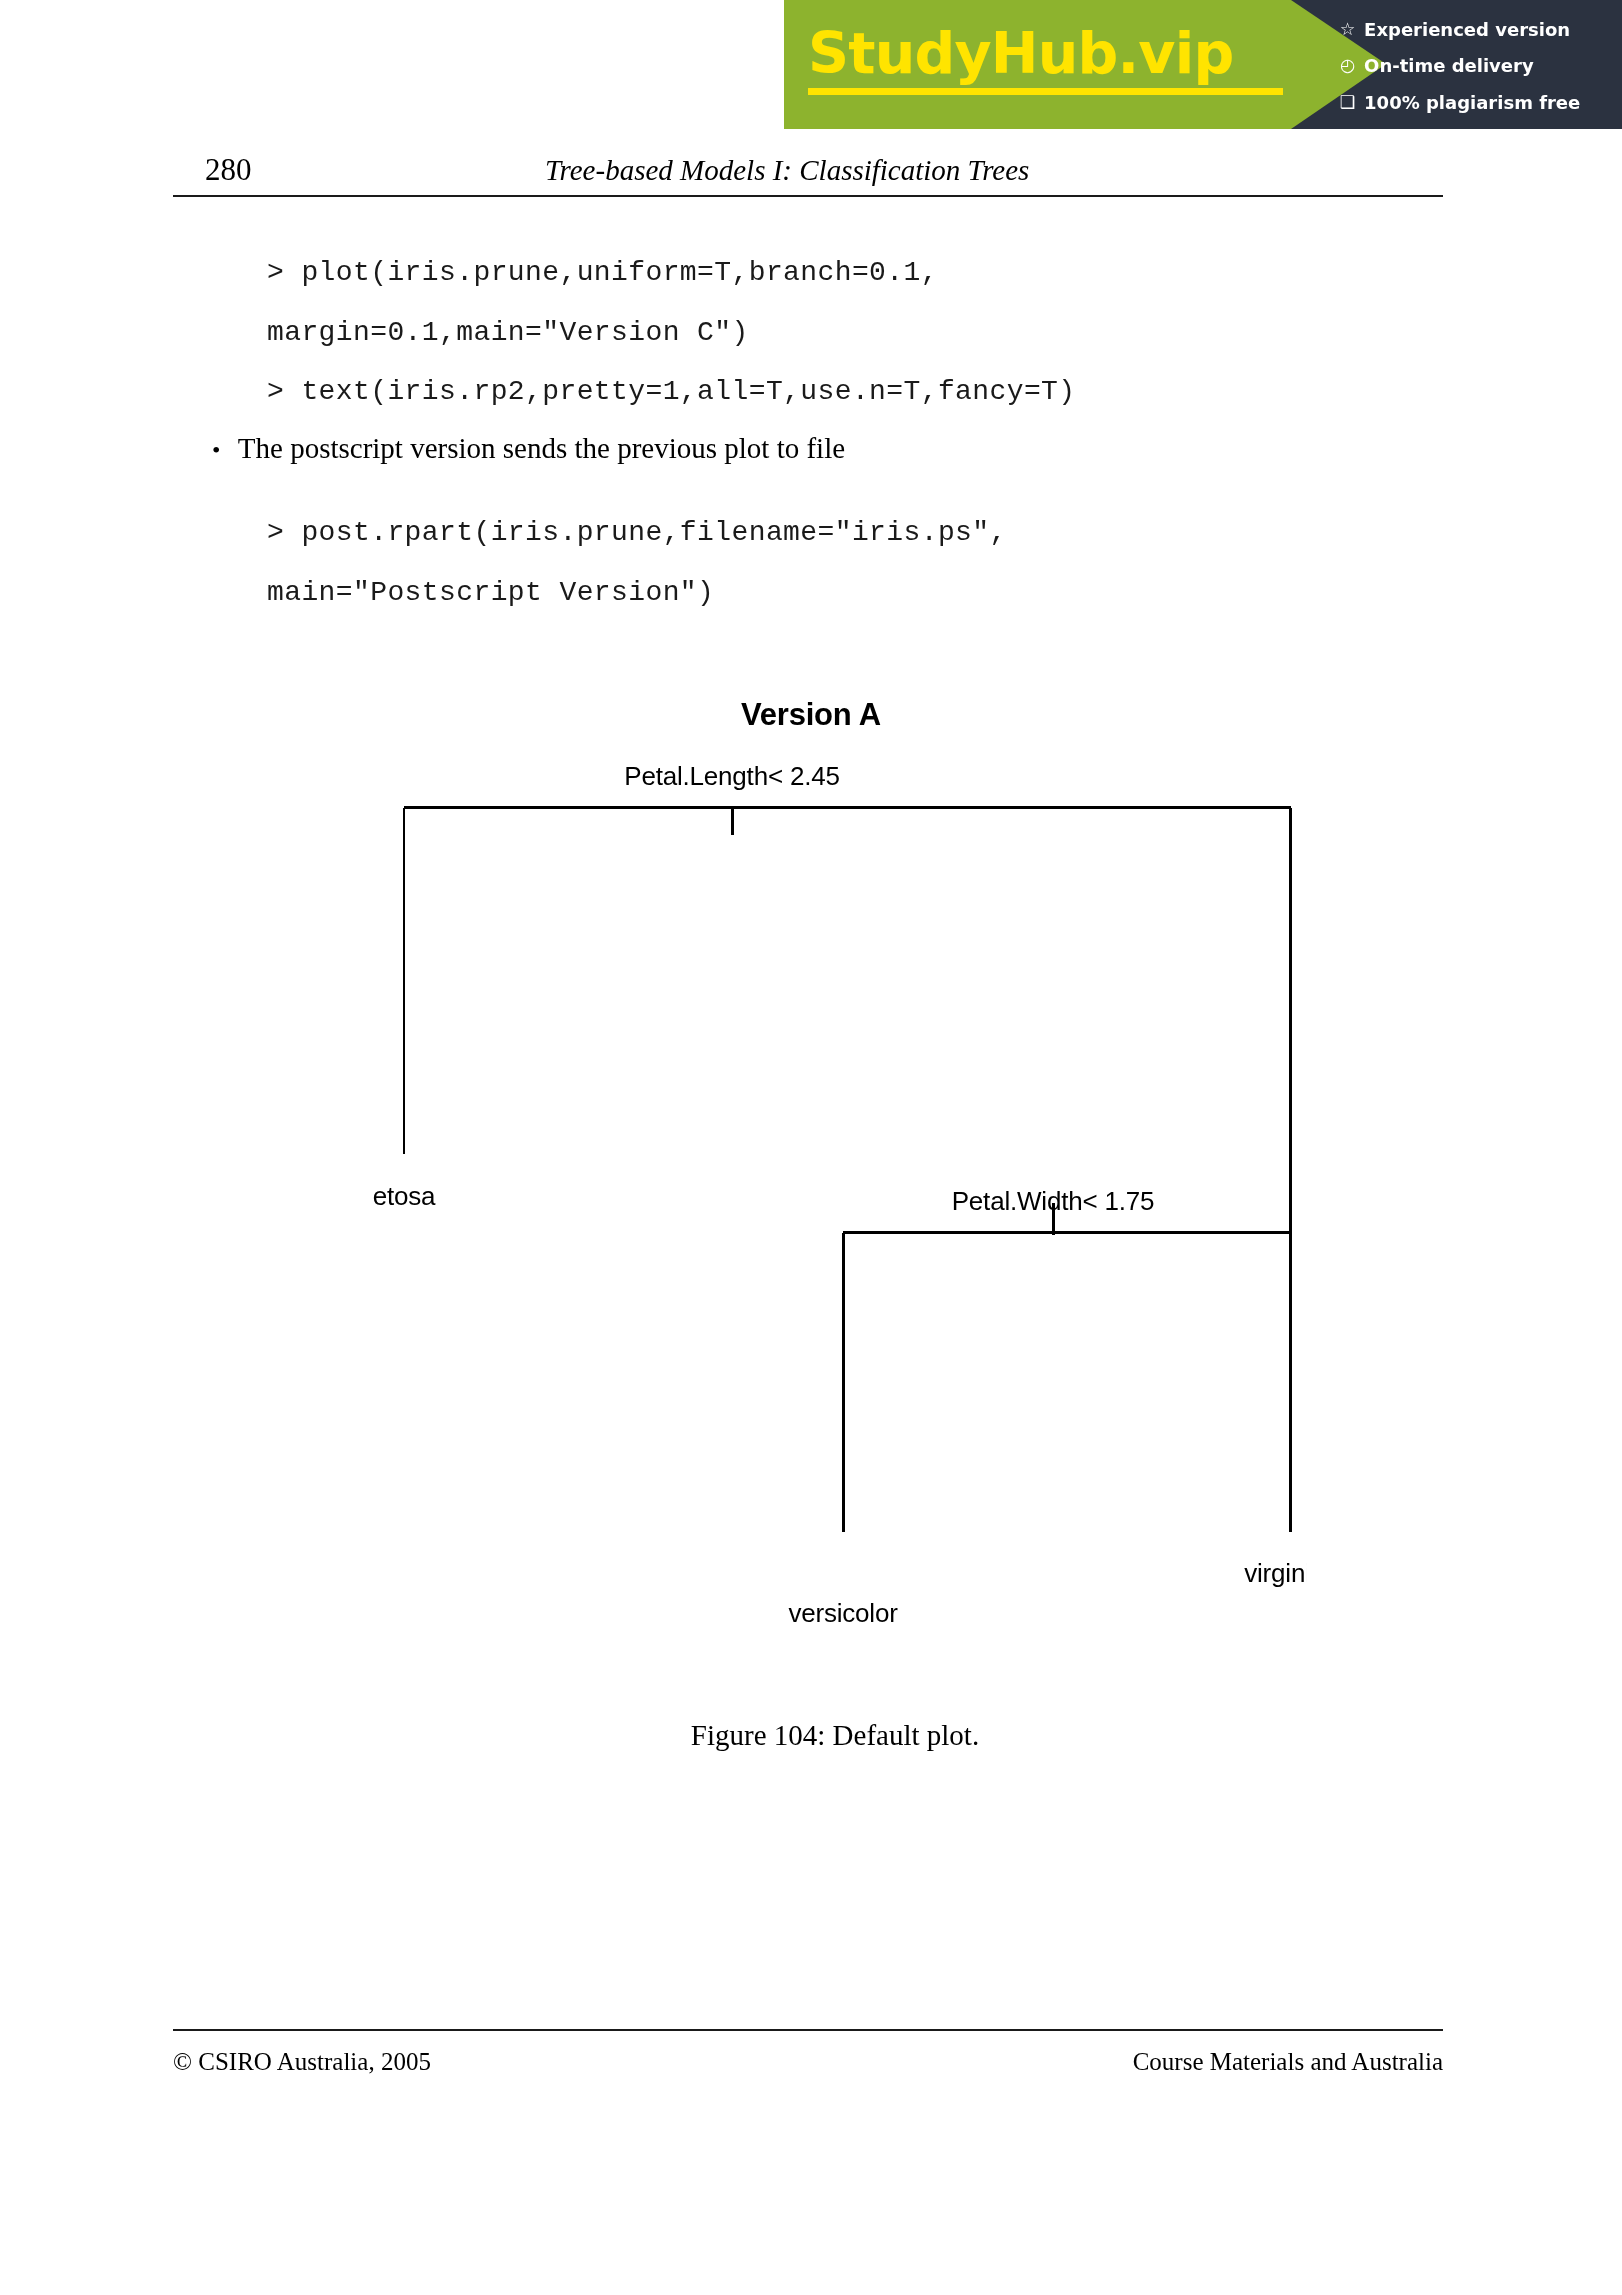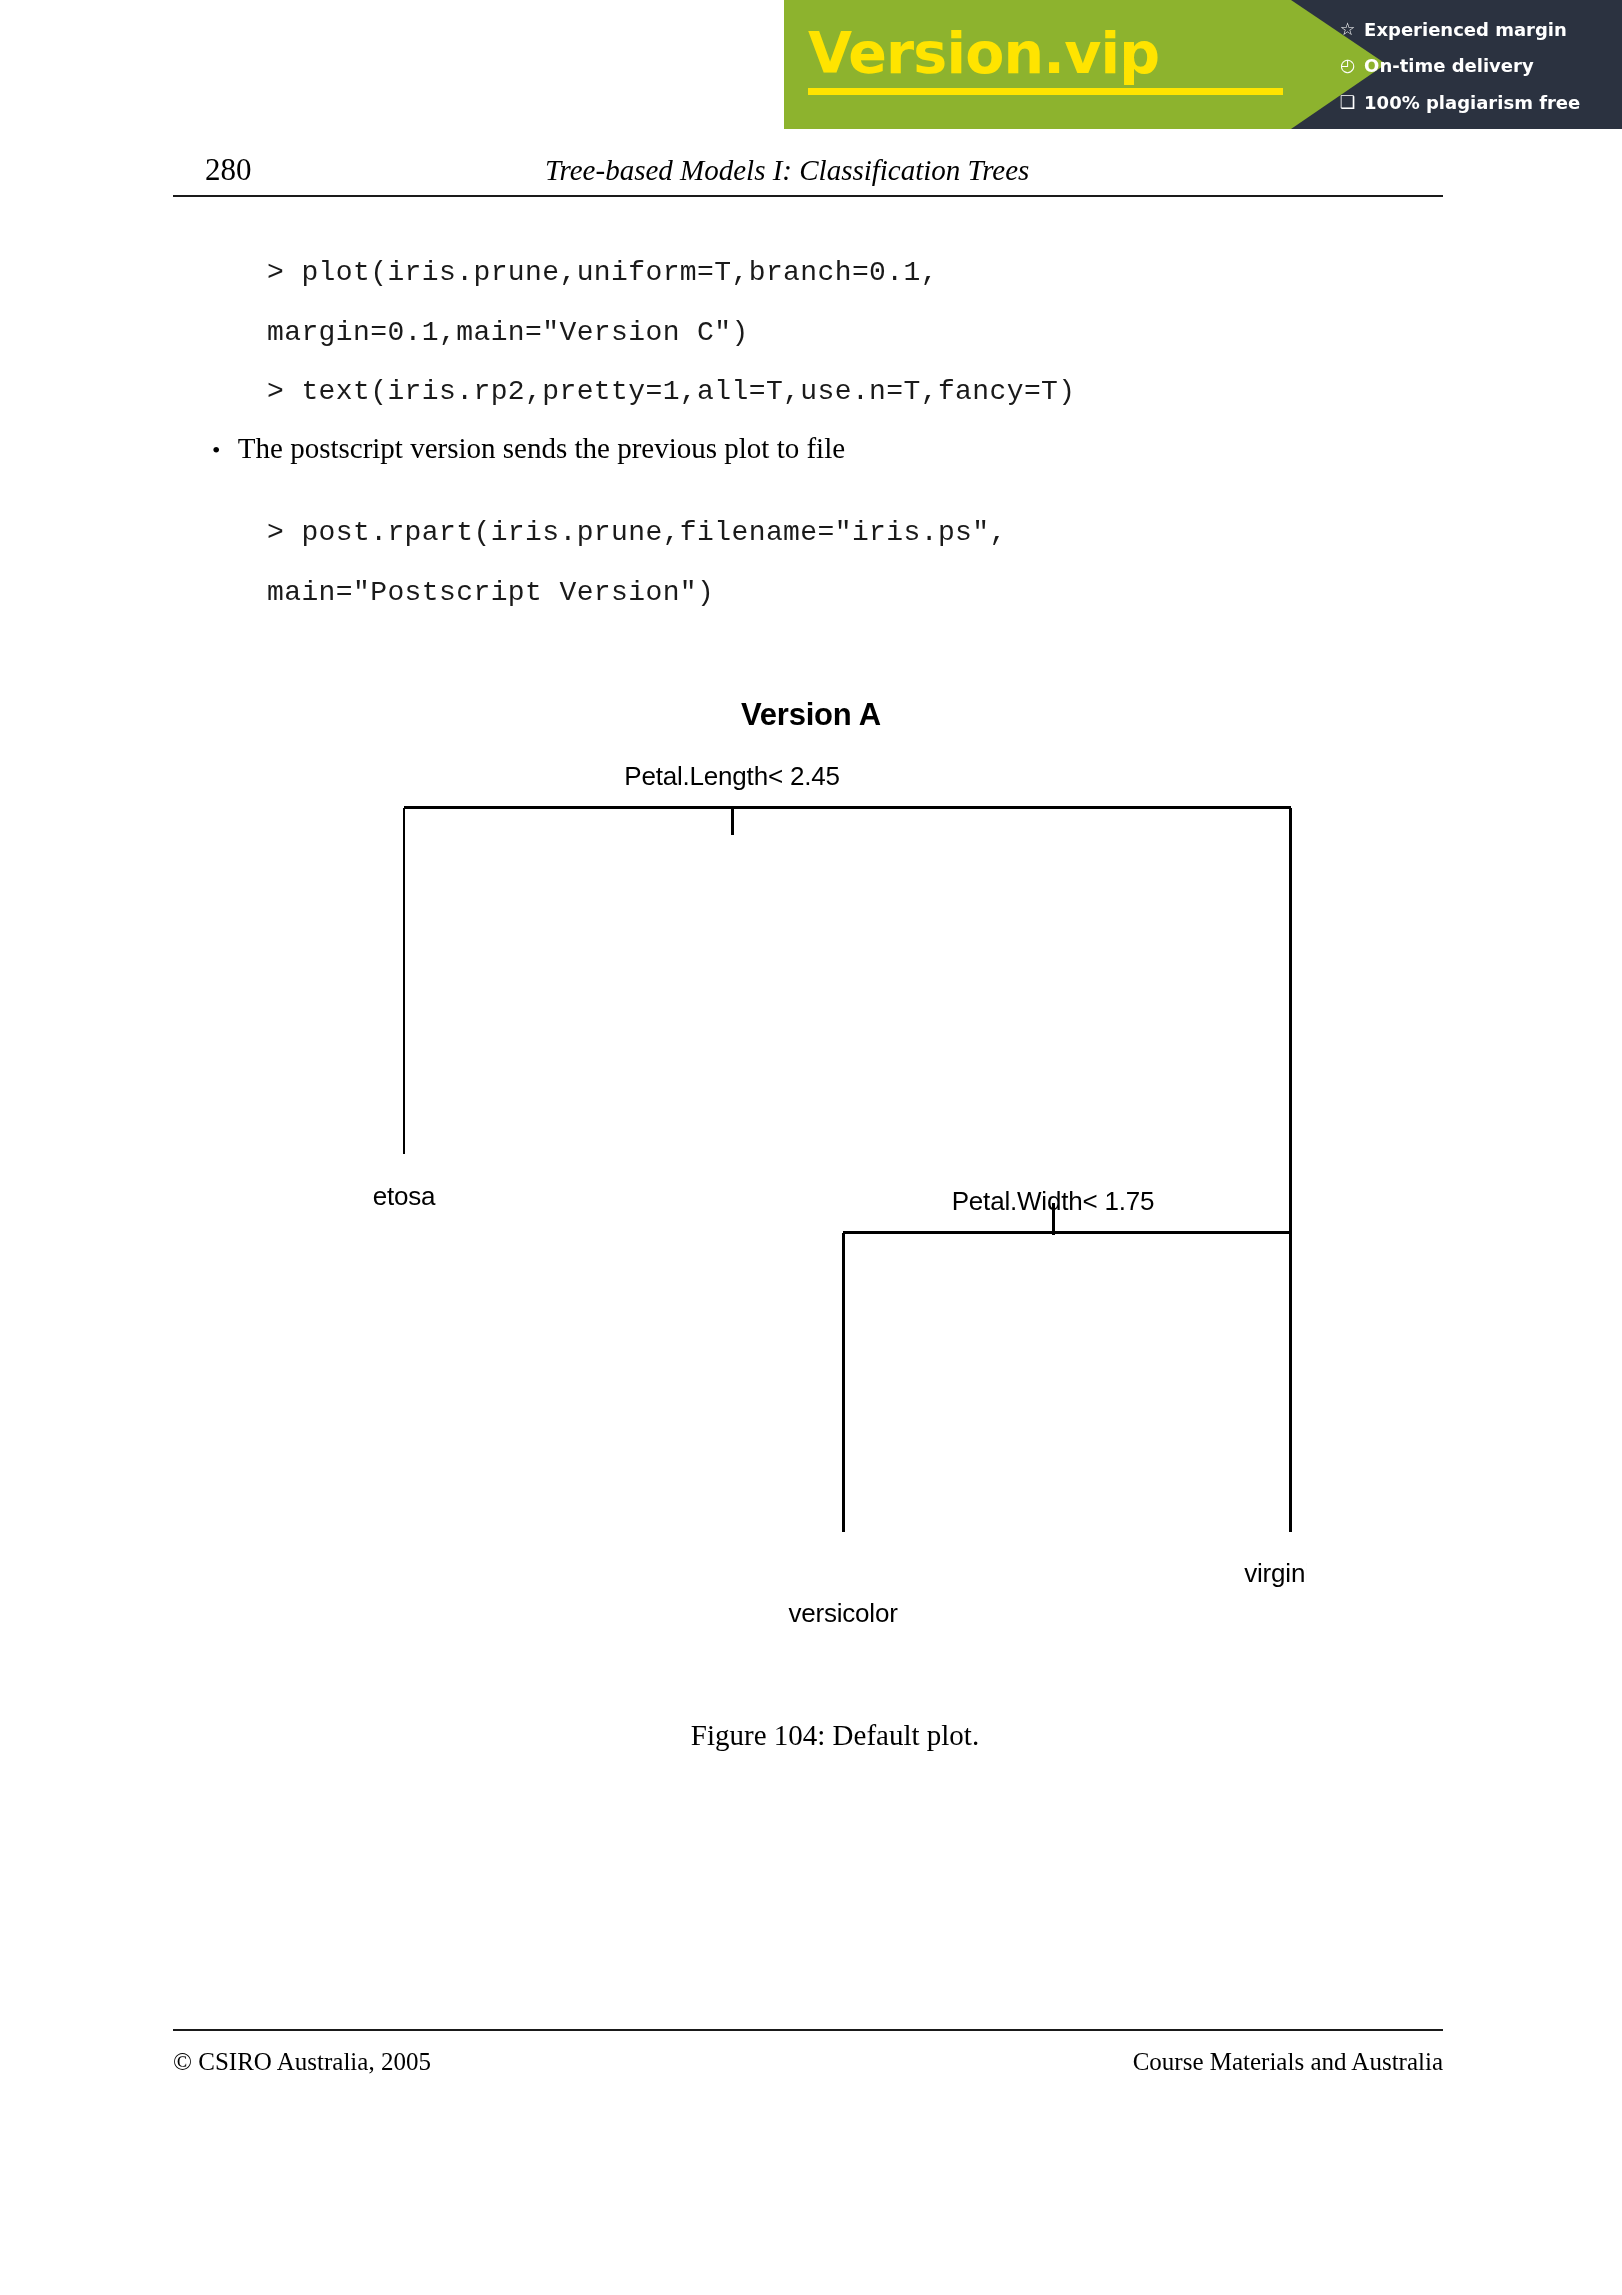--- a/index.html
+++ b/index.html
@@ -218,25 +218,25 @@
     right: 0;
     top: 0;
     white-space: nowrap;
   }
 </style>
 </head>
 <body>
 
 <div id="ad-banner">
   <div id="ad-green"></div>
-  <div id="ad-logo">Version.vip</div>
+  <div id="ad-logo">StudyHub.vip</div>
 
   <div class="ad-feature" id="ad-feature-0">
     <span class="ad-ico">☆</span>
-    <span>Experienced margin</span>
+    <span>Experienced version</span>
   </div>
   <div class="ad-feature" id="ad-feature-1">
     <span class="ad-ico">◴</span>
     <span>On-time delivery</span>
   </div>
   <div class="ad-feature" id="ad-feature-2">
     <span class="ad-ico">❑</span>
     <span>100% plagiarism free</span>
   </div>
 </div>

